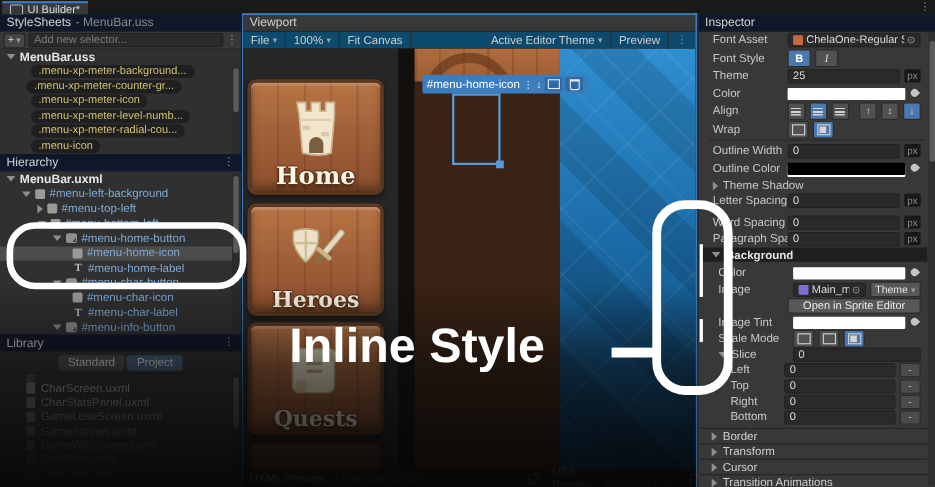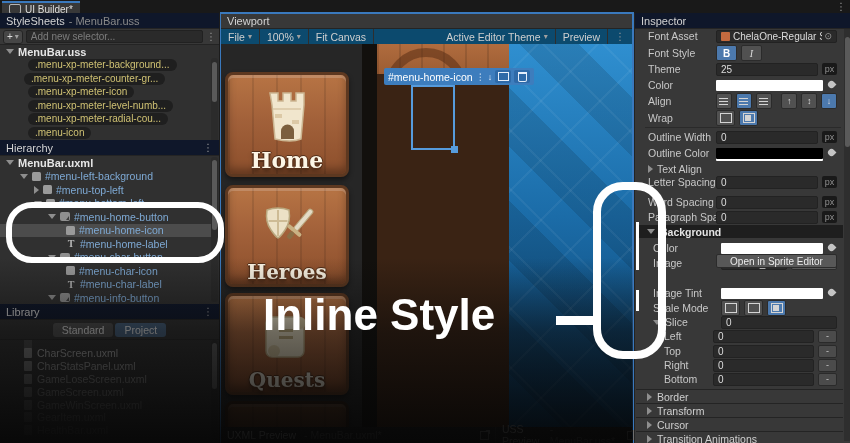--- a/index.html
+++ b/index.html
@@ -528,21 +528,21 @@
     </div>
 
     <div class="irow" style="top:133px;">
       <span class="ilab">Outline Color</span>
       <span class="swatch black"></span>
       <span class="eyed"></span>
     </div>
 
     <div class="irow" style="top:149px;">
       <span class="fold closed"></span>
-      <span>Text Align</span>
+      <span>Theme Shadow</span>
     </div>
 
     <div class="irow" style="top:162px;">
       <span class="ilab wide">Letter Spacing</span>
       <span class="ifield" style="margin-left:-28px;">
           <span>0</span>
         </span>
       <span class="pxchip">px</span>
     </div>
     <div class="irow" style="top:182px;">
@@ -577,21 +577,21 @@
         <span class="objico"></span>
         <span style="overflow:hidden;">Main_menu_icor</span>
         <span class="picker">⊙</span>
       </span>
       <span class="dropbtn">
         <span>Theme</span>
           <span class="chev">▾</span>
       </span>
     </div>
 
-    <div class="irow" style="top:241px;">
+    <div class="irow" style="top:258px;">
       <span class="ilab"></span>
       <span class="widebtn">
           <span>Open in Sprite Editor</span>
         </span>
     </div>
 
     <div class="irow ind1" style="top:273px;">
       <span class="ilab">Image Tint</span>
       <span class="swatch"></span>
       <span class="eyed"></span>

